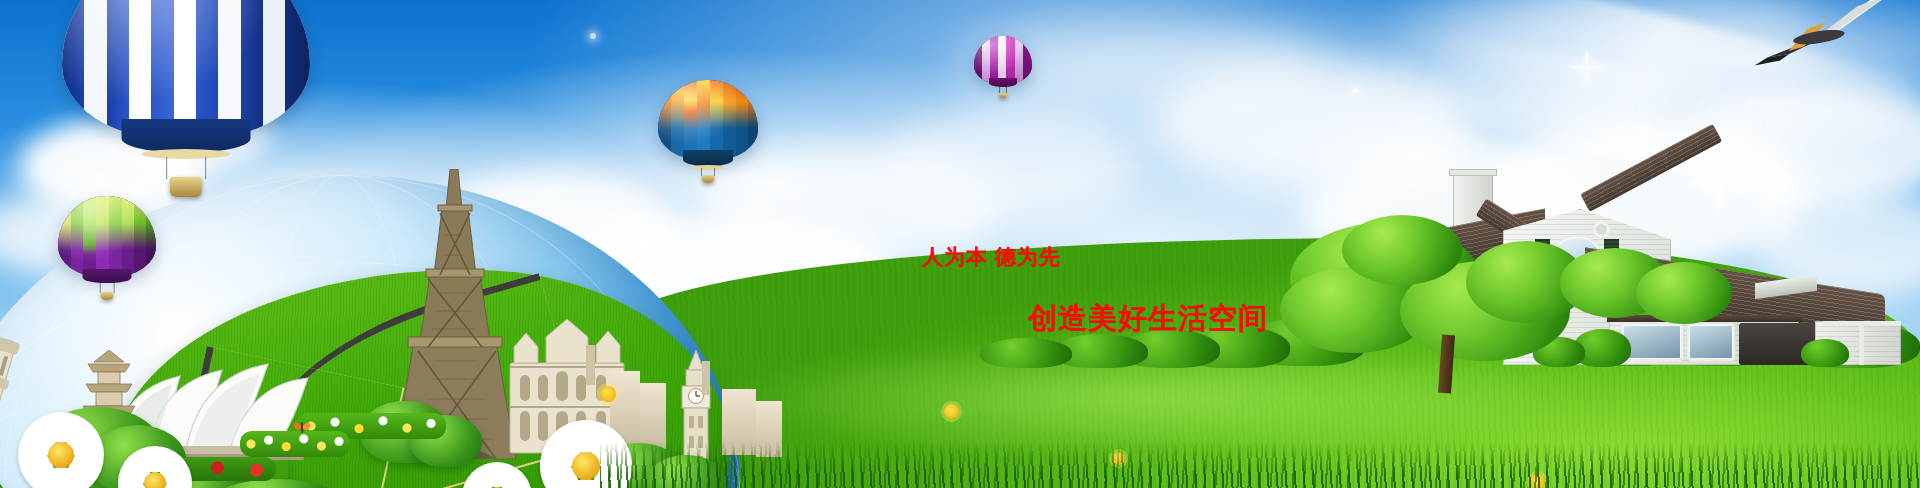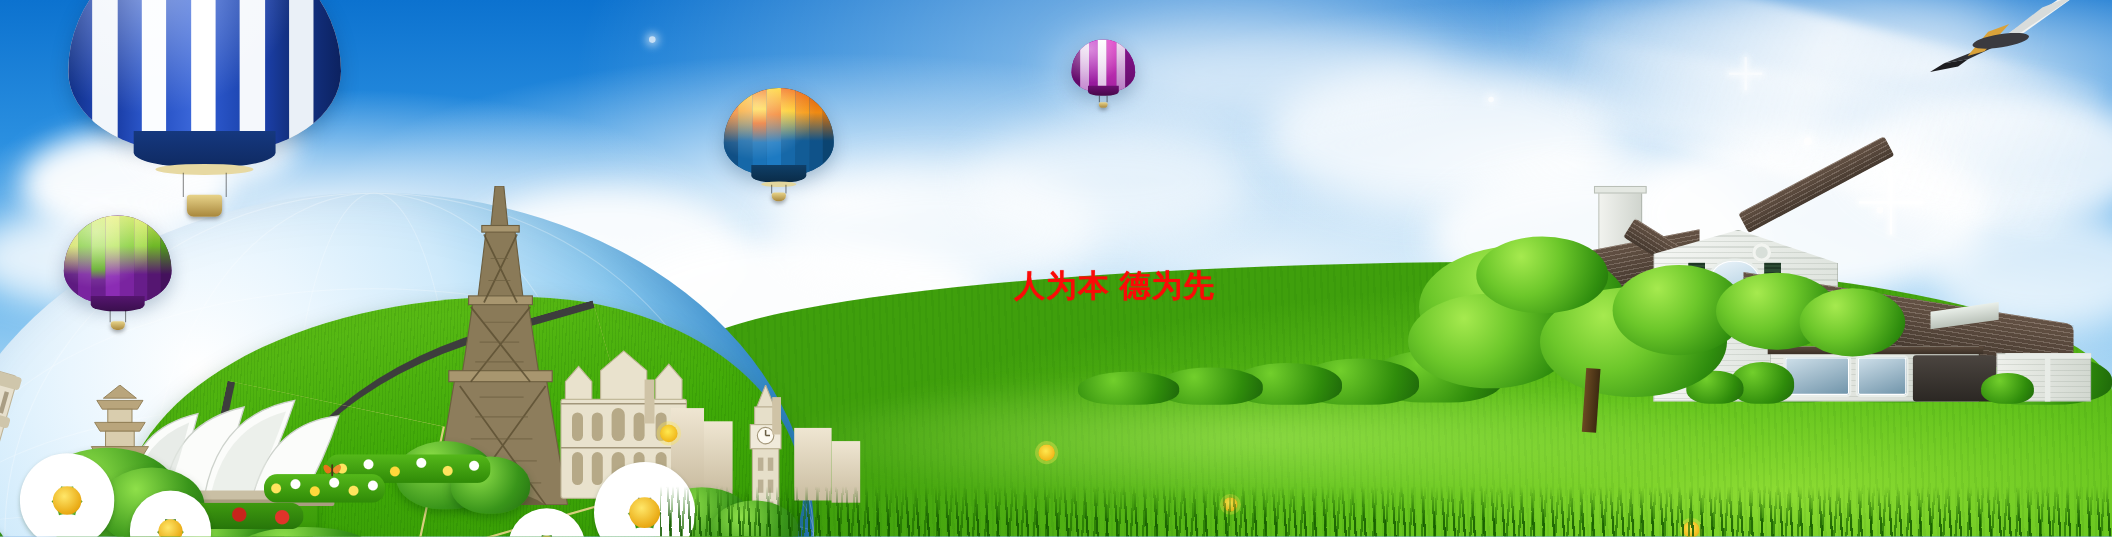--- a/index.html
+++ b/index.html
@@ -214,21 +214,21 @@
          border-radius:50%;background:radial-gradient(circle at 40% 35%, #ffe769, #e9a913 70%, #c07f06 100%);}
   .ystar{position:absolute;border-radius:50%;
          background:radial-gradient(circle at 45% 40%, #ffe84f, #f0b71a 70%);
          box-shadow:0 0 0 3px rgba(255,232,79,.35);}
 
   
   .slogan{position:absolute;color:#fb0a07;font-weight:700;white-space:nowrap;
           letter-spacing:1px;line-height:1;
           text-shadow:0 0 1px rgba(255,0,0,.6);}
   .line1{left:908px;top:186px;font-size:29px;}
-  .line2{left:922px;top:246px;font-size:28px;}
+  .line2{left:922px;top:246px;font-size:21px;}
   .line3{left:1028px;top:304px;font-size:29px;}
 </style>
 </head>
 <body>
 
 <div id="banner">
 
   <div class="cloudwrap">
     <div class="haze"></div>
     <div class="haze2"></div>
@@ -640,14 +640,15 @@
       <div class="core" style="width:20px;height:20px;"></div>
   </div>
   <div class="ystar" style="left:600px;top:386px;width:16px;height:16px;"></div>
   <div class="ystar" style="left:944px;top:404px;width:15px;height:15px;"></div>
   <div class="ystar" style="left:1530px;top:474px;width:15px;height:15px;"></div>
   <div class="ystar" style="left:1112px;top:452px;width:13px;height:13px;opacity:.9;"></div>
 
   <div class="grassfringe"></div>
 
   <div class="slogan line2">人为本  德为先</div>
+  <div class="slogan line3">创造美好生活空间</div>
 
 </div>
 
 </body></html>

